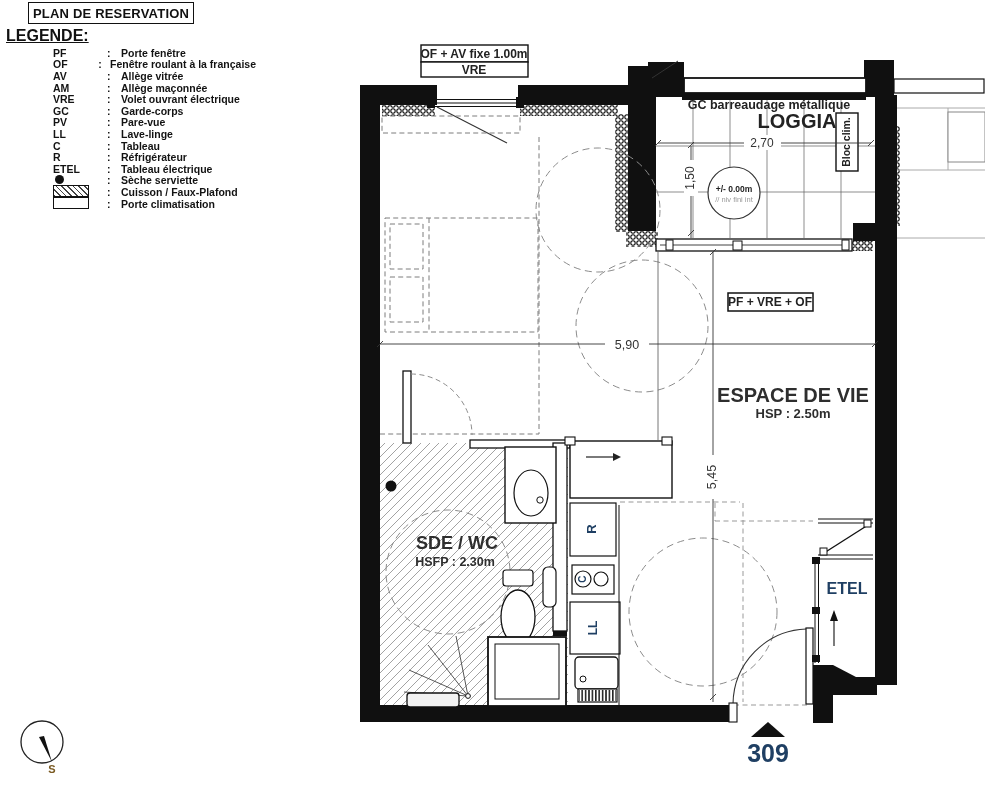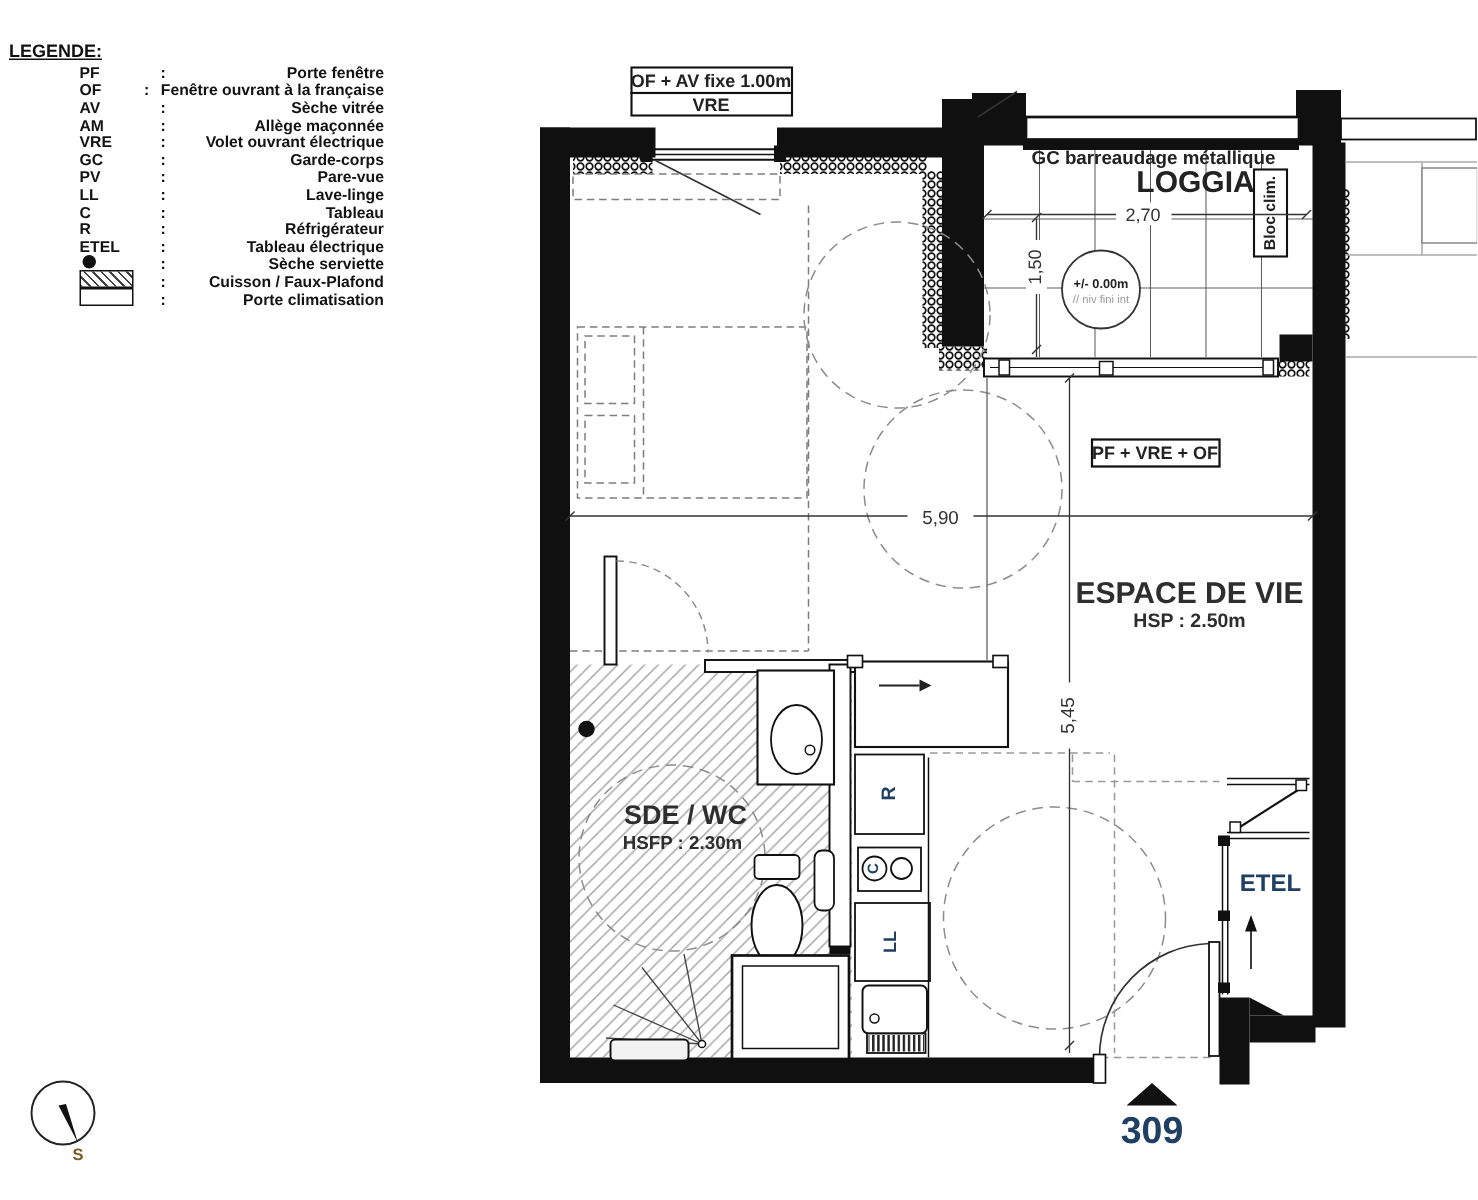--- a/index.html
+++ b/index.html
@@ -4,53 +4,56 @@
 <style>
   html,body{margin:0;padding:0;background:#fff;}
   #stage{position:relative;width:985px;height:800px;background:#fff;overflow:hidden;
          font-family:"Liberation Sans",sans-serif;color:#111;}
   
   .title-box{position:absolute;left:28px;top:2px;width:164px;height:20px;border:1.6px solid #111;
              display:flex;align-items:center;justify-content:center;font-size:13px;font-weight:700;
              letter-spacing:.2px;background:#fff;}
   
   .legend{position:absolute;left:6px;top:27px;width:250px;}
-  .lg-head{font-size:12px;font-weight:700;text-decoration:underline;margin-bottom:2px;}
+  .lg-head{font-size:16px;font-weight:700;text-decoration:underline;margin-bottom:2px;}
   .lg-row{display:flex;align-items:center;height:11.6px;font-size:10.5px;font-weight:700;color:#131313;}
   .lg-abbr{width:54px;padding-left:47px;}
   .lg-col{width:14px;}
-  .lg-label{flex:1;white-space:nowrap;text-align:right;}
+  .lg-label{flex:1;white-space:nowrap;}
   .sw-dot{display:inline-block;width:9px;height:9px;border-radius:50%;background:#111;margin-left:2px;}
   .sw-hatch{display:inline-block;width:34px;height:10px;border:1.5px solid #111;
             background:repeating-linear-gradient(45deg,#444 0 1px,transparent 1px 4px);}
   .sw-rect{display:inline-block;width:34px;height:10px;border:1.5px solid #111;background:#fff;}
   svg text{font-family:"Liberation Sans",sans-serif;}
 </style>
 </head>
 <body>
 
 <div id="stage">
 
+  <div class="title-box">
+    <span>PLAN DE RESERVATION</span>
+  </div>
 
   <div class="legend">
     <div class="lg-head">LEGENDE:</div>
     <div class="lg-row">
         <span class="lg-abbr">PF</span>
         <span class="lg-col">:</span>
         <span class="lg-label">Porte fenêtre</span>
       </div>
     <div class="lg-row">
         <span class="lg-abbr">OF</span>
         <span class="lg-col">:</span>
-        <span class="lg-label">Fenêtre ouvrant à la française</span>
+        <span class="lg-label">Fenêtre roulant à la française</span>
       </div>
     <div class="lg-row">
         <span class="lg-abbr">AV</span>
         <span class="lg-col">:</span>
-        <span class="lg-label">Sèche vitrée</span>
+        <span class="lg-label">Allège vitrée</span>
       </div>
     <div class="lg-row">
         <span class="lg-abbr">AM</span>
         <span class="lg-col">:</span>
         <span class="lg-label">Allège maçonnée</span>
       </div>
     <div class="lg-row">
         <span class="lg-abbr">VRE</span>
         <span class="lg-col">:</span>
         <span class="lg-label">Volet ouvrant électrique</span>

